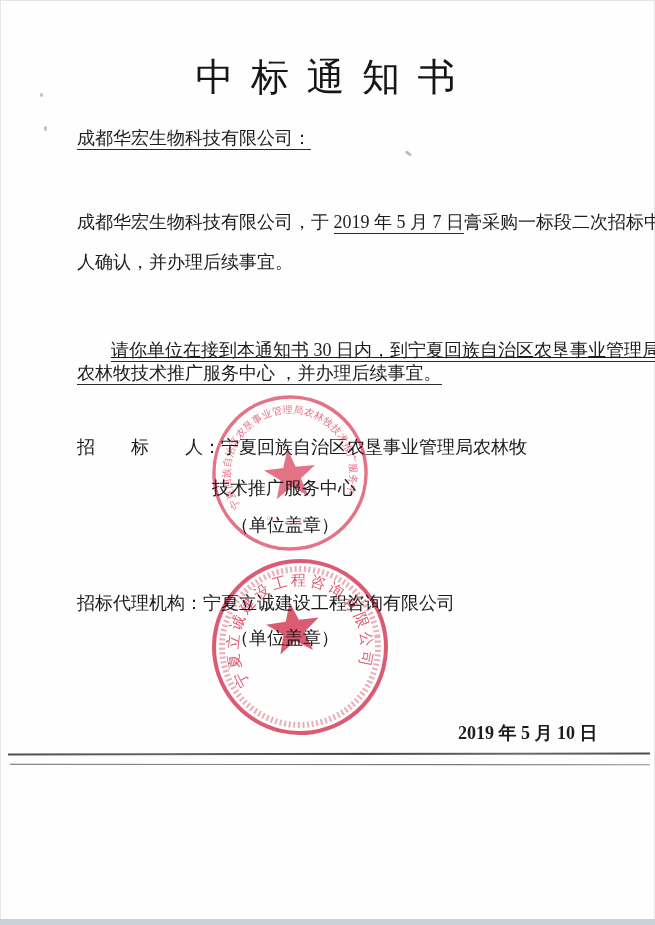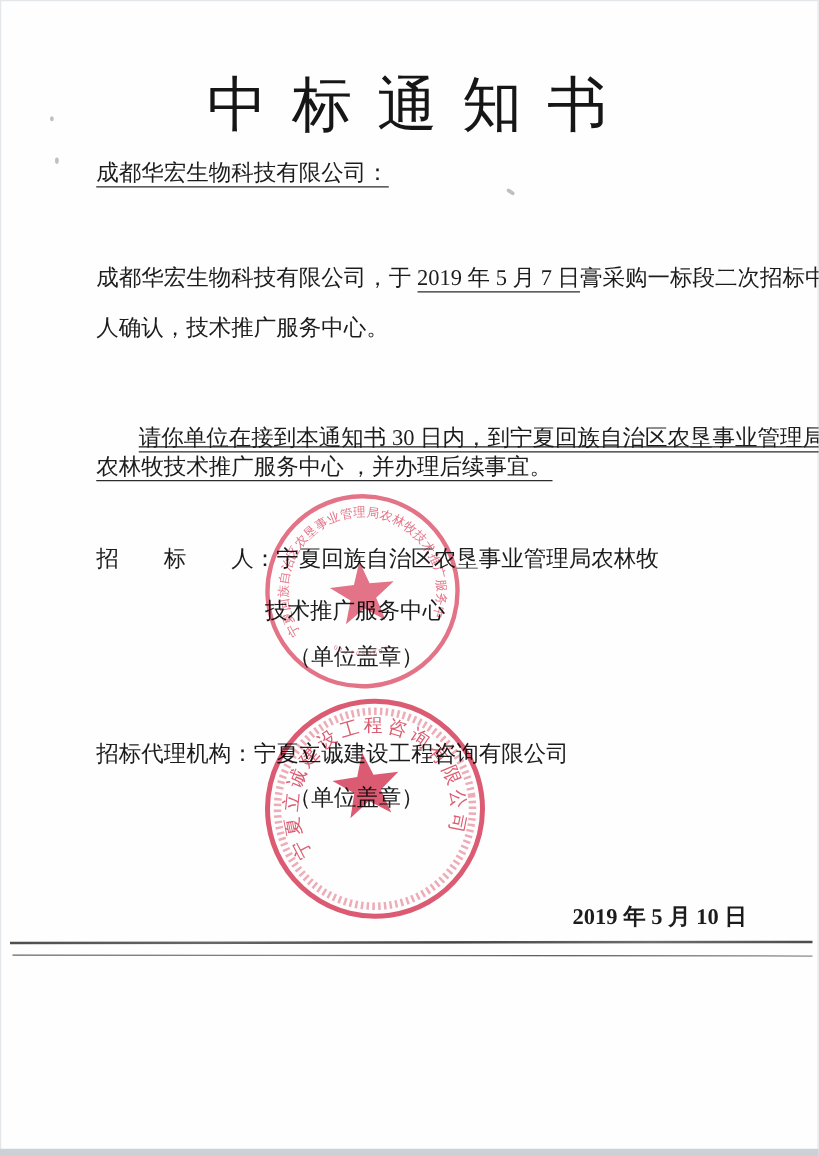--- a/index.html
+++ b/index.html
@@ -7,21 +7,21 @@
     position:relative; width:655px; height:925px; margin:0 auto;
     background:#fefefe; overflow:hidden;
     font-family:"Liberation Serif","DejaVu Serif",serif; color:#1c1c1c;
     box-shadow: inset 0 -6px 0 #ccd1d5, inset 0 0 0 1px #e4e7e9;
   }
   .abs { position:absolute; }
   .t { font-size:18px; line-height:20px; white-space:nowrap; z-index:2; }
   .u { border-bottom:1.2px solid #2b2b2b; padding-bottom:1px; }
   .doc-title {
     left:0; top:52px; width:100%; text-align:center;
-    font-size:48px; letter-spacing:4px; color:#161616; z-index:2;
+    font-size:38px; letter-spacing:4px; color:#161616; z-index:2;
   }
   .price-row { left:77px; top:286px; right:68px; display:flex; }
   .price-row .fill { flex:1; }
   .stamp { z-index:3; mix-blend-mode:multiply; opacity:.85; }
   .stamp svg { display:block; }
   .scanline { z-index:2; }
   .scanline.l1 {
     left:8px; top:753px; width:642px; height:1.6px;
     background:linear-gradient(90deg,#3a3a3a 0%,#575757 25%,#303030 55%,#5d5d5d 80%,#383838 100%);
     transform:rotate(-0.08deg); opacity:.9;
@@ -73,21 +73,21 @@
 
   <div class="abs t" style="left:77px; top:128px;">
     <span class="u">成都华宏生物科技有限公司：</span>
   </div>
 
 
   <div class="abs t" style="left:77px; top:212px;">
     <span>成都华宏生物科技有限公司，于 </span><span class="u">2019 年 5 月 7 日</span><span>膏采购一标段二次招标中</span>
   </div>
 
-  <div class="abs t" style="left:77px; top:252px;">人确认，技术推广服务中心。</div>
+  <div class="abs t" style="left:77px; top:252px;">人确认，并办理后续事宜。</div>
 
 
   <div class="abs t" style="left:111px; top:340px;text-decoration:underline;">
     <span class="u">请你单位在接到本通知书 30 日内，到宁夏回族自治区农垦事业管理局</span>
   </div>
 
   <div class="abs t" style="left:77px; top:363px;">
     <span class="u">农林牧技术推广服务中心 ，并办理后续事宜。</span>
   </div>
 

